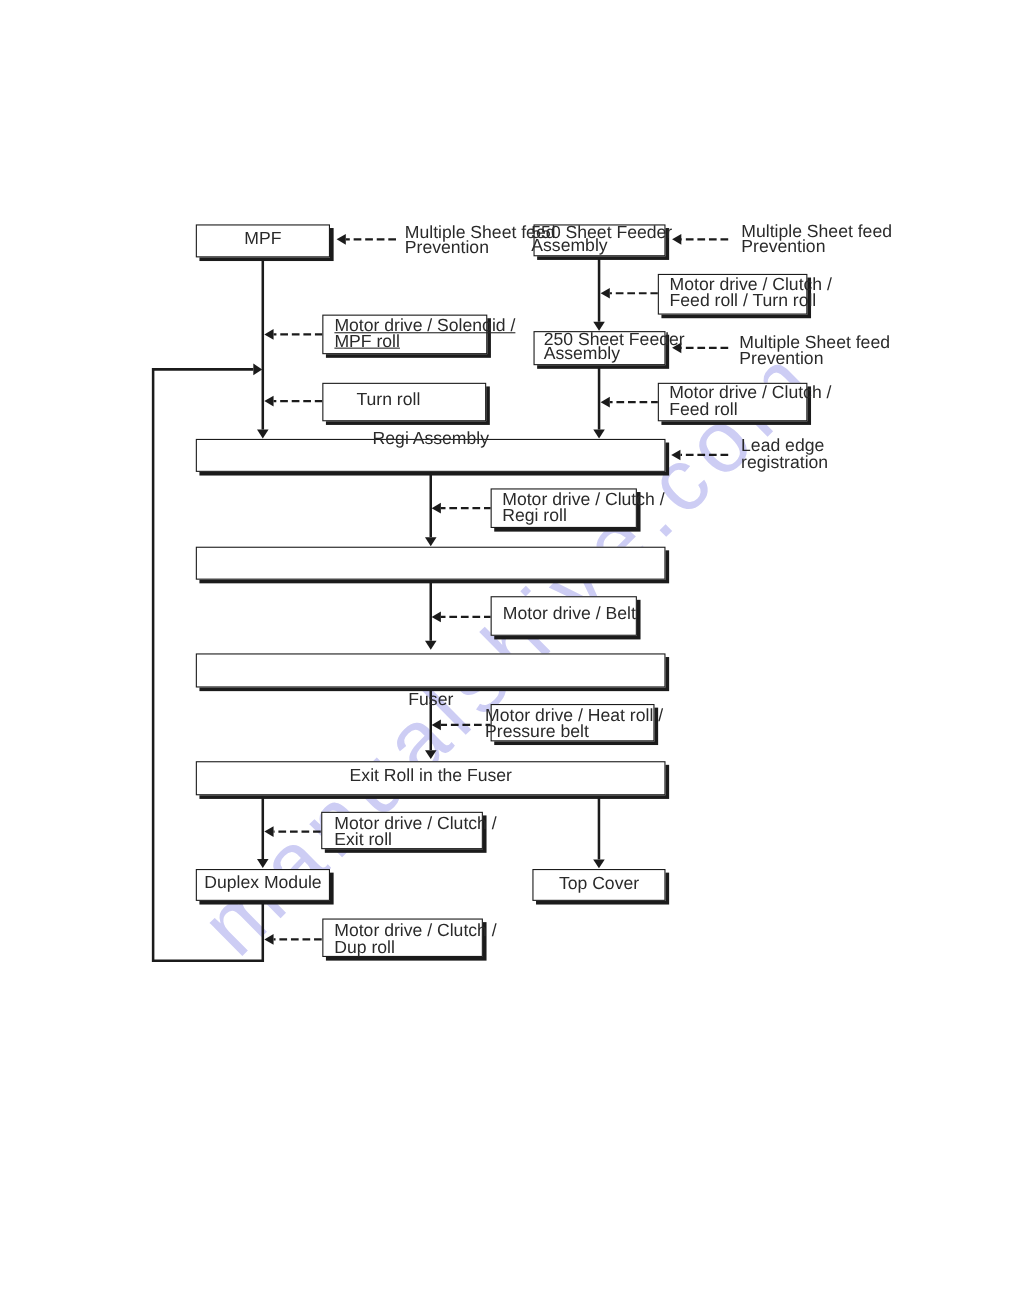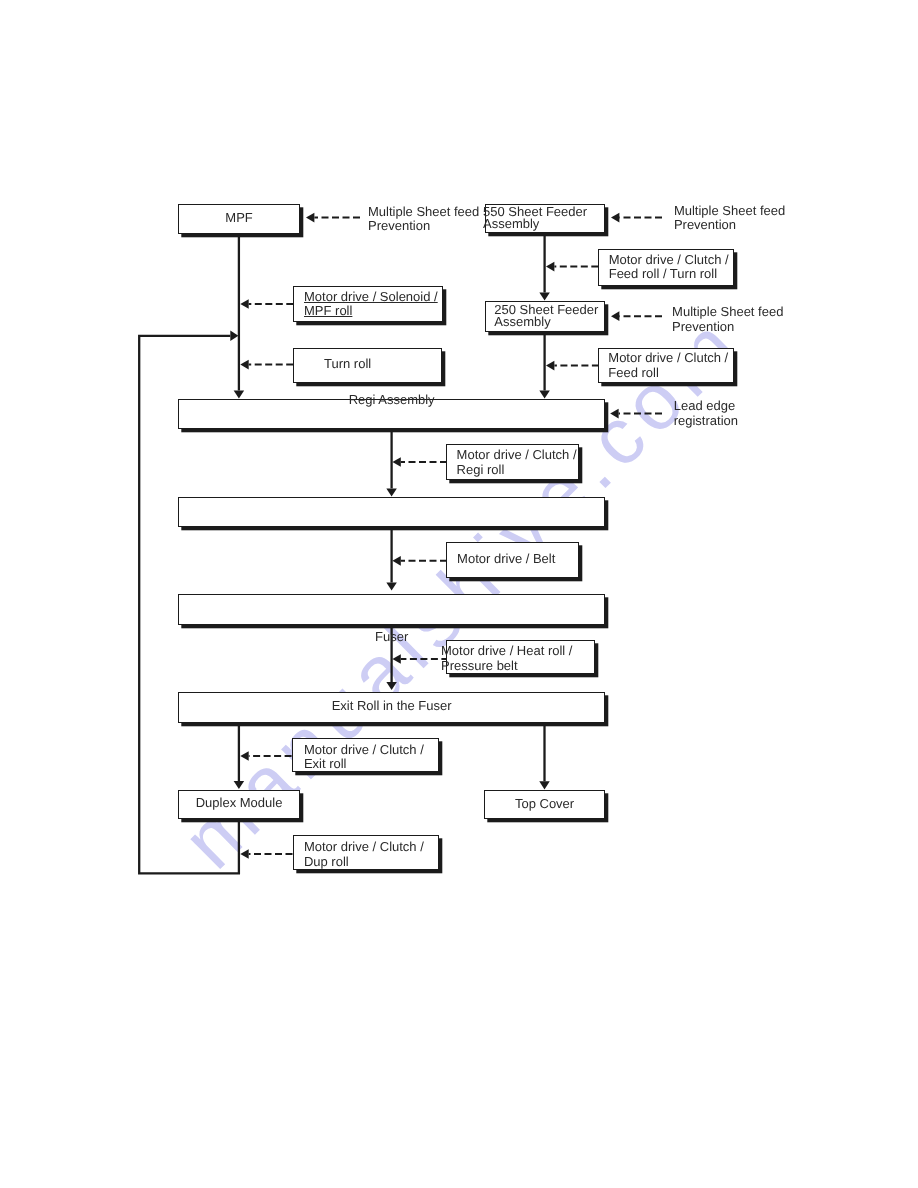--- a/index.html
+++ b/index.html
@@ -3,21 +3,21 @@
 <meta charset="utf-8">
 <style>
   html,body{margin:0;padding:0;background:#fff;}
   body{width:918px;height:1188px;position:relative;overflow:hidden;
        font-family:"Liberation Sans",sans-serif;color:#1a1a1a;
        -webkit-font-smoothing:antialiased;text-rendering:geometricPrecision;}
   #stage{position:absolute;left:0;top:0;width:918px;height:1188px;}
   .box{position:absolute;box-sizing:border-box;border:1.25px solid #1b1b1b;background:#fff;
        box-shadow:3.3px 3.3px 0 0 #1b1b1b;}
   .ctr{text-align:center;}
-  .lbl{position:absolute;white-space:pre;font-size:13px;line-height:14.6px;color:#2a2a2a;}
+  .lbl{position:absolute;white-space:pre;font-size:16px;line-height:14.6px;color:#2a2a2a;}
   svg.ov{position:absolute;left:0;top:0;width:918px;height:1188px;overflow:visible;}
   .wm{position:absolute;color:#cdcdf4;font-size:80px;letter-spacing:8.26px;
       transform-origin:0 0;white-space:pre;}
 </style>
 </head>
 <body>
 
 <div id="stage">
   <div class="wm" style="color: rgb(205, 205, 244); left: 164.5px; top: 820.8px; transform: rotate(-44.67deg);">manualshive.com</div>
   <svg class="ov" id="connector-layer" viewBox="0 0 918 1188">

